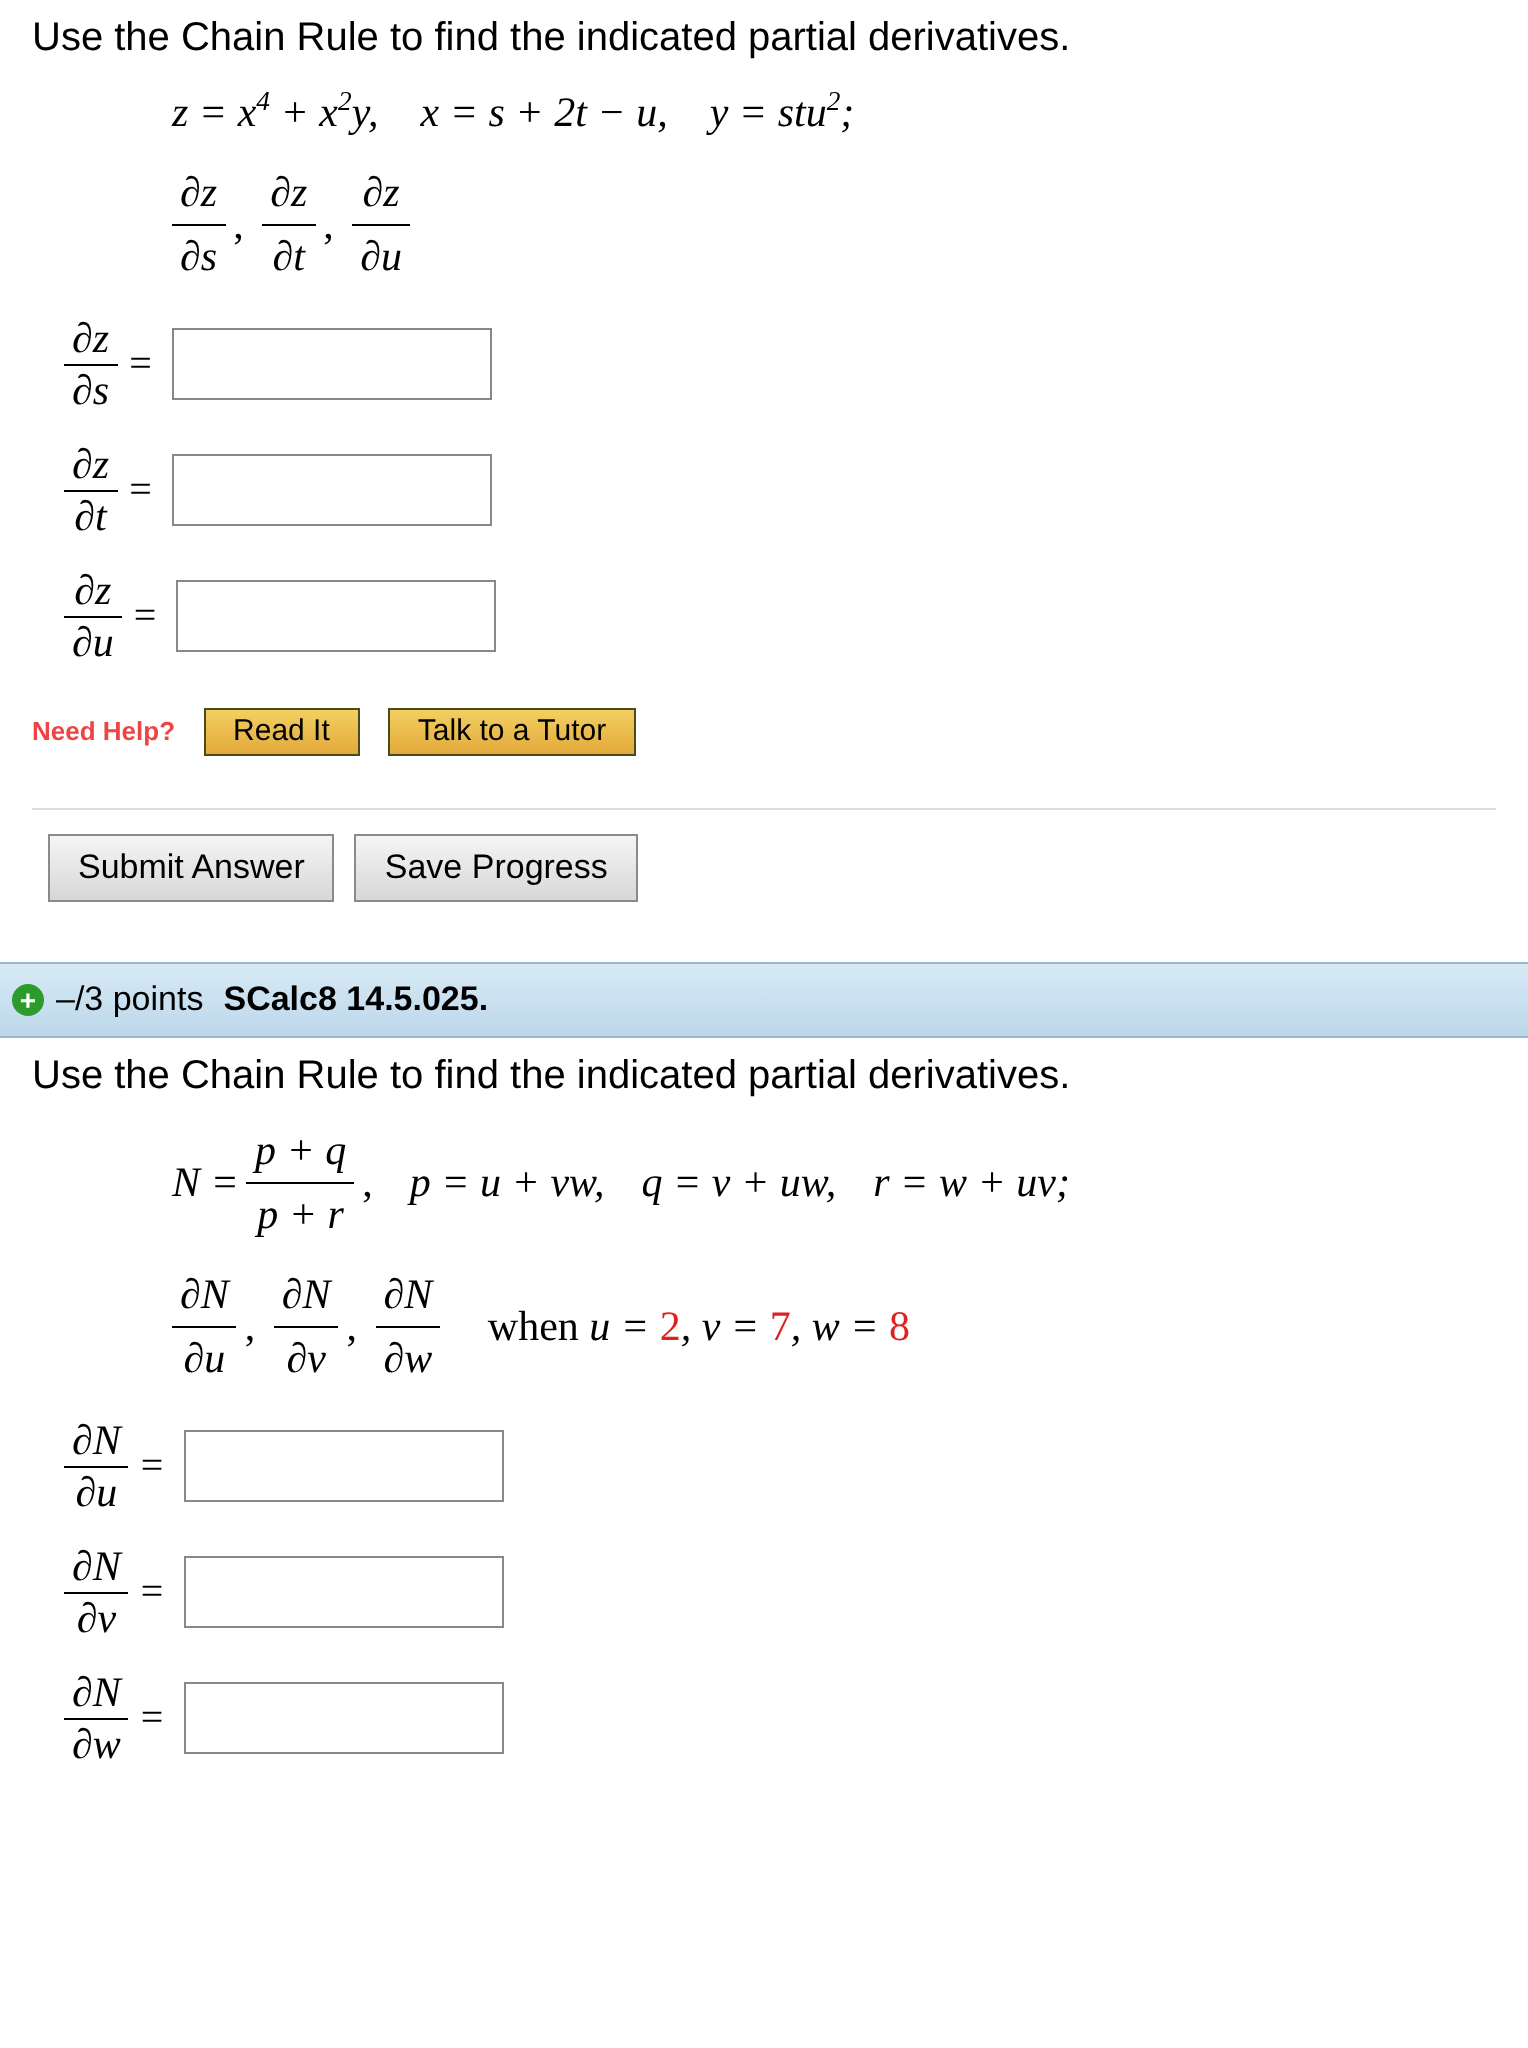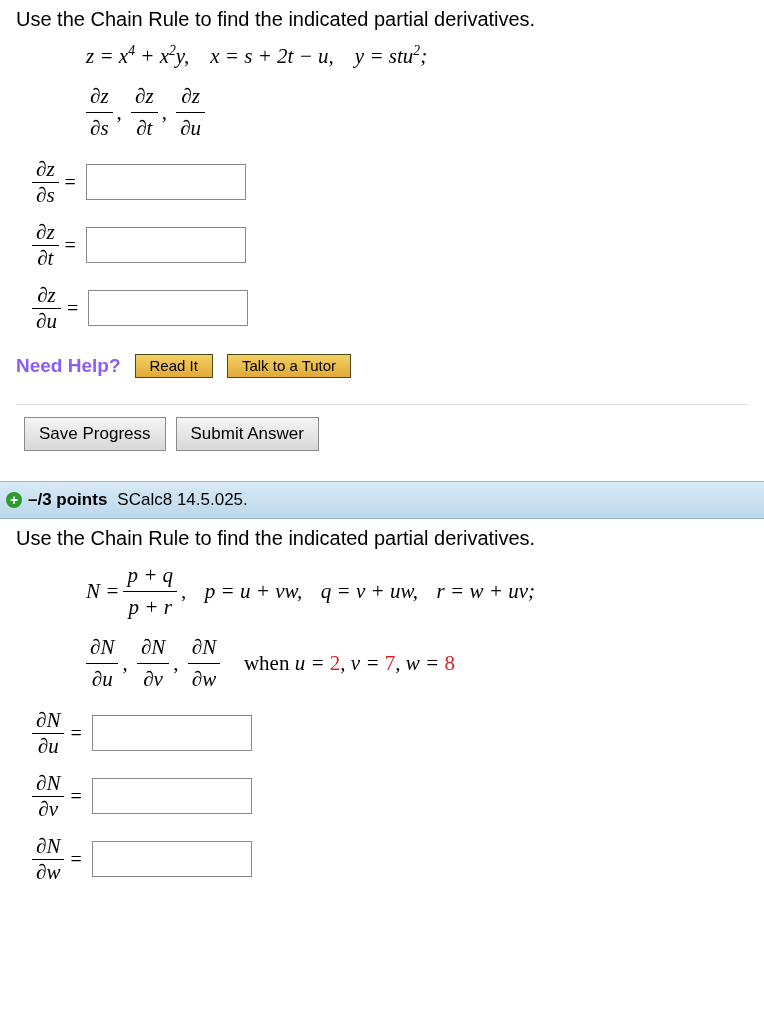--- a/index.html
+++ b/index.html
@@ -57,23 +57,23 @@
     padding: 2px 4px;
     font-size: 16px;
   }
   .need-help {
     margin-top: 20px;
     display: flex;
     align-items: center;
     gap: 14px;
   }
   .need-help-label {
-    color: #8b5cf6;
+    color: #ef4444;
     font-weight: bold;
-    font-size: 19px;
+    font-size: 13px;
   }
   .wa-btn {
     display:inline-flex;
     align-items:center;
     justify-content:center;
     height: 24px;
     padding: 0 14px;
     font-size: 15px;
     border: 1px solid #4a4a1a;
     background: linear-gradient(#f3cf62, #e2a93a);
@@ -116,22 +116,22 @@
     width: 16px; height:16px;
     border-radius: 50%;
     background: #2b9b2b;
     color: #fff;
     font-weight: bold;
     font-size: 14px;
     line-height: 16px;
     text-align:center;
     display:inline-block;
   }
-  .points { font-weight: bold; }
-  .ref { font-weight: normal; margin-left:4px; }
+  .points { font-weight: normal; }
+  .ref { font-weight: bold; margin-left:4px; }
   .frac-inline {
     display:inline-block;
     vertical-align: middle;
   }
   .normal { font-style: normal; }
 </style>
 </head>
 <body>
 
 <div class="question">
@@ -191,22 +191,22 @@
     <input class="answer-input" style="">
   </div>
 
   <div class="need-help">
     <span class="need-help-label">Need Help?</span>
     <button class="wa-btn">Read It</button>
     <button class="wa-btn bold">Talk to a Tutor</button>
   </div>
 
   <div class="action-bar">
+    <button class="gray-btn">Submit Answer</button>
     <button class="gray-btn">Save Progress</button>
-    <button class="gray-btn">Submit Answer</button>
     <span class="spacer"></span>
   </div>
 </div>
 
 <div class="q-header">
   <span class="plus-icon">+</span>
   <span class="points">–/3 points</span>
   <span class="ref">SCalc8 14.5.025.</span>
 </div>
 

